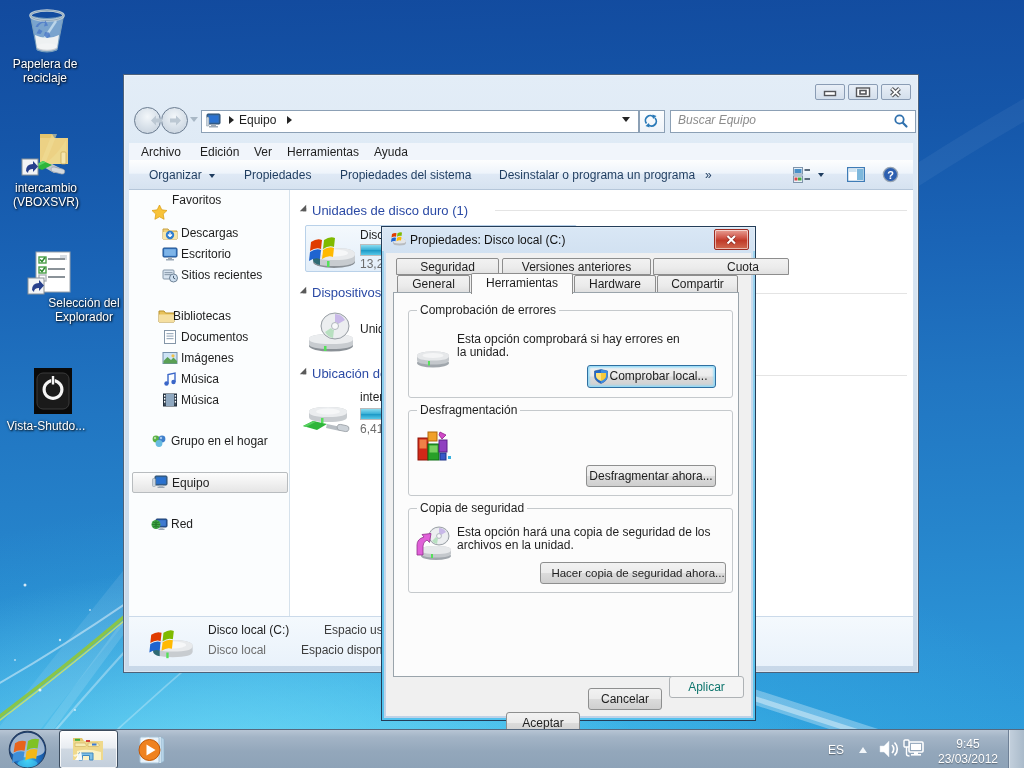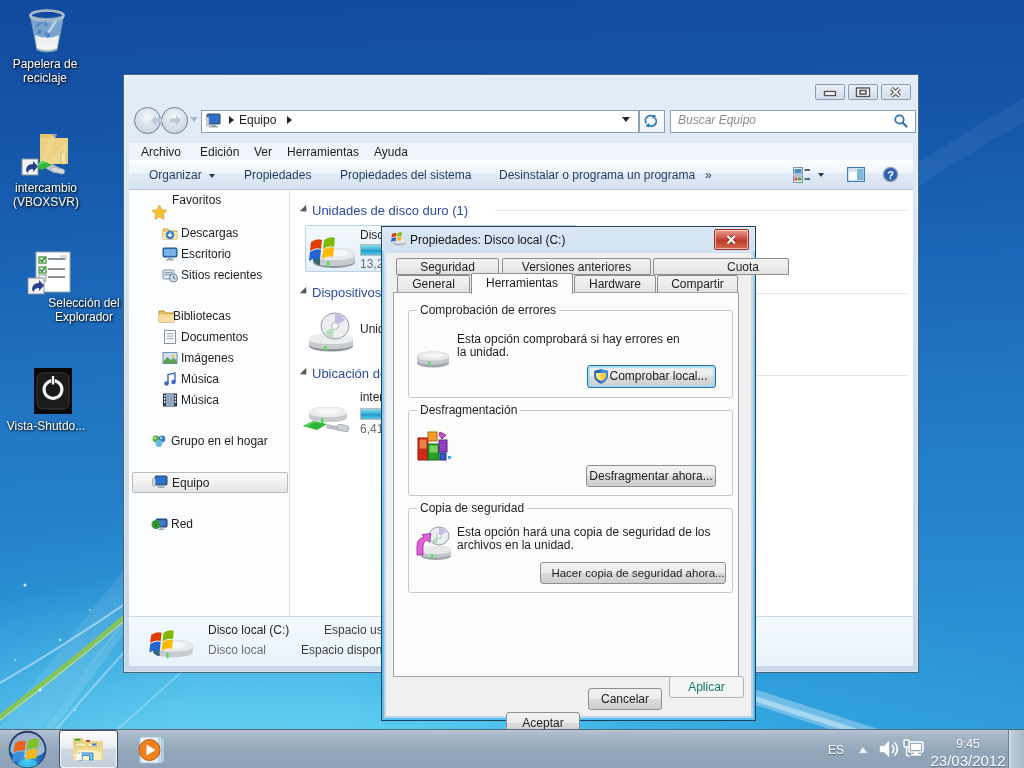--- a/index.html
+++ b/index.html
@@ -530,16 +530,16 @@
   </svg>
   <svg class="abs" style="left:902px;top:8px" width="23" height="22" viewBox="0 0 23 22">
     <rect x="7" y="4" width="14" height="10" rx="1" fill="none" stroke="#fff" stroke-width="1.6"></rect>
     <rect x="9" y="6" width="10" height="6" fill="#fff"></rect>
     <rect x="12" y="14" width="4" height="2" fill="#fff"></rect>
     <rect x="9" y="16" width="10" height="1.6" fill="#fff"></rect>
     <rect x="2" y="2" width="5" height="7" rx="1" fill="#8fa3b8" stroke="#fff" stroke-width="1.4"></rect>
     <path d="M4.5 9 v7 q0 2 3 2" stroke="#fff" stroke-width="1.4" fill="none"></path>
   </svg>
   <div class="abs" style="left:930px;top:7px;width:76px;text-align:center;font-size:12px;color:#fff;text-shadow:0 1px 1px rgba(0,0,0,.35);">9:45</div>
-  <div class="abs" style="left:930px;top:22px;width:76px;text-align:center;font-size:15px;color:#fff;text-shadow:0 1px 1px rgba(0,0,0,.35);">23/03/2012</div>
+  <div class="abs" style="left:930px;top:22px;width:76px;text-align:center;font-size:12px;color:#fff;text-shadow:0 1px 1px rgba(0,0,0,.35);">23/03/2012</div>
   <div class="abs" style="left:1008px;top:0;width:1px;height:38px;background:#6e8096;"></div>
   <div class="abs" style="left:1009px;top:0;width:15px;height:38px;background:linear-gradient(90deg,#c2cfdc,#a8b9c9);border-left:1px solid #d8e2ea;"></div>
 </div>
 
 </body></html>

